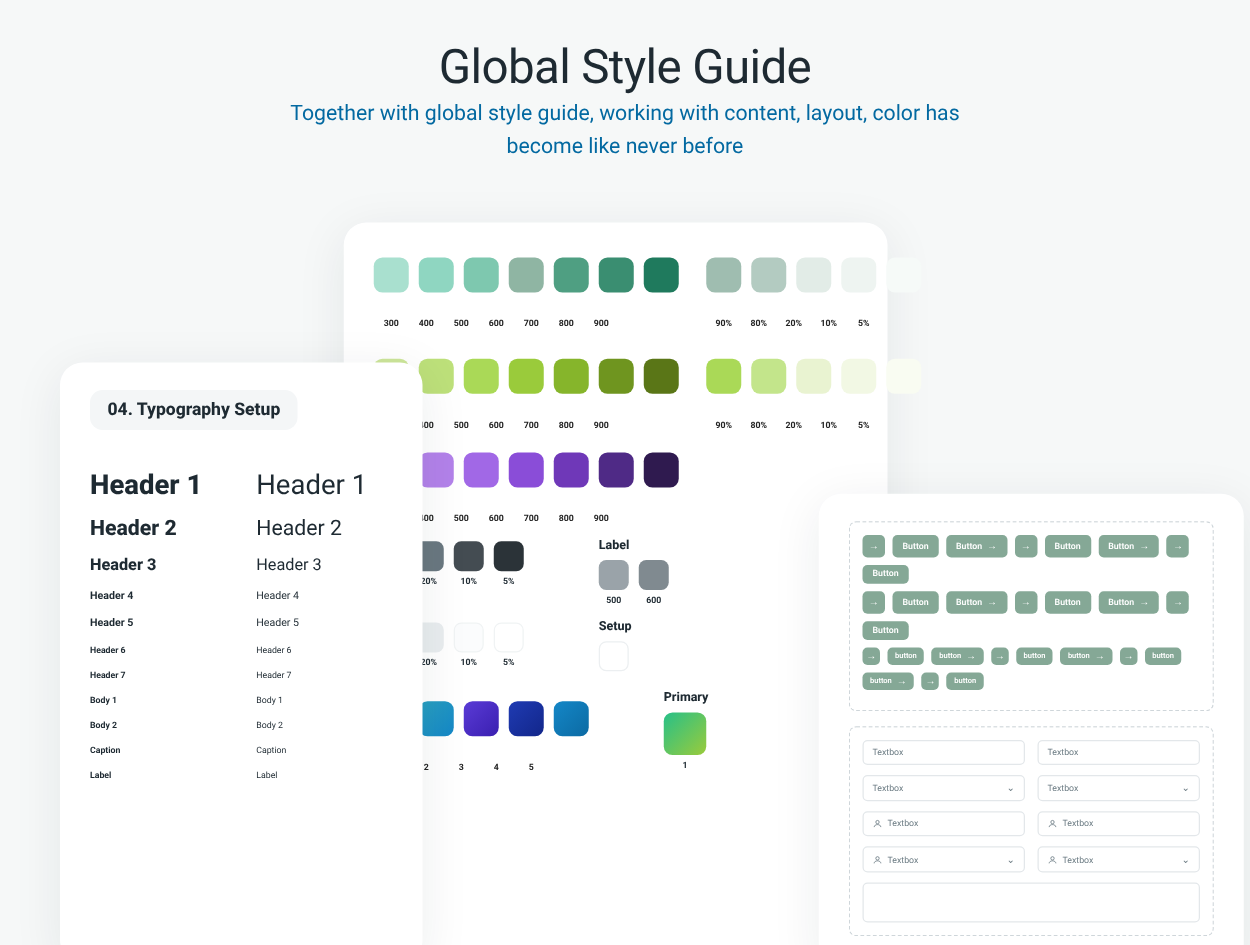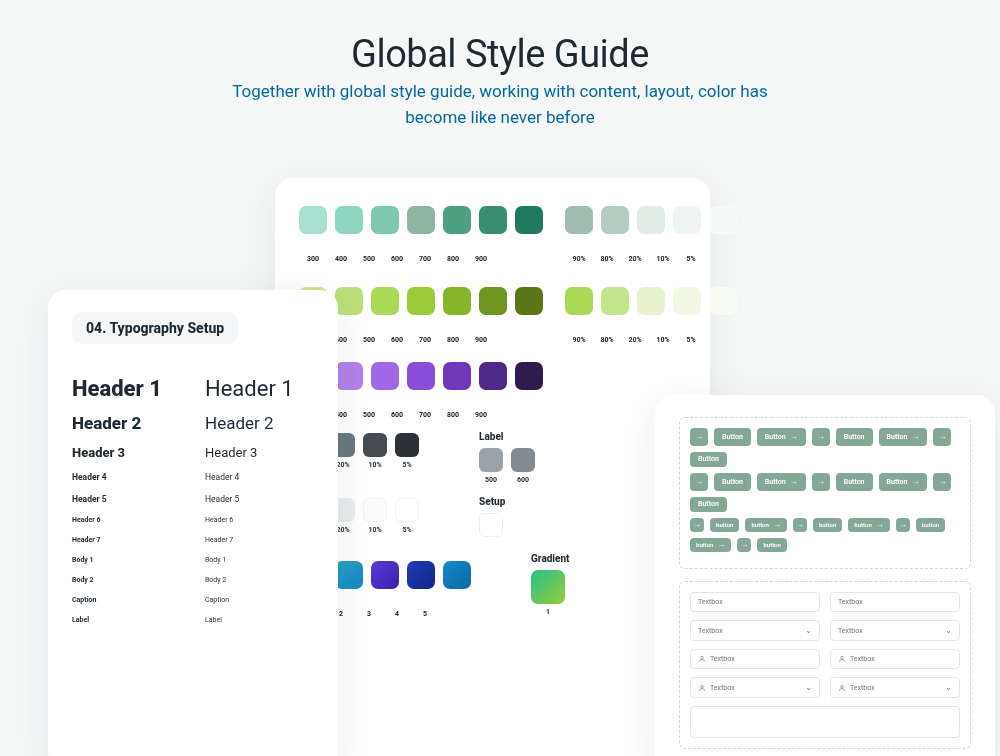--- a/index.html
+++ b/index.html
@@ -262,21 +262,21 @@
       </div>
       <div class="shade-row">
         <div class="shade-lbl">1</div>
         <div class="shade-lbl">2</div>
         <div class="shade-lbl">3</div>
         <div class="shade-lbl">4</div>
         <div class="shade-lbl">5</div>
       </div>
     </div>
     <div>
-      <div class="subh" style="margin-top:-2px">Gradient</div>
+      <div class="subh" style="margin-top:-2px">Primary</div>
       <div class="mini-row">
         <div class="sw" style="width:34px;height:34px;background:linear-gradient(135deg,#27c088,#9acb3b)"></div>
       </div>
       <div class="mini-lbls">
         <div class="mini-lbl" style="width:34px">1</div>
       </div>
     </div>
   </div>
 </div>
 

